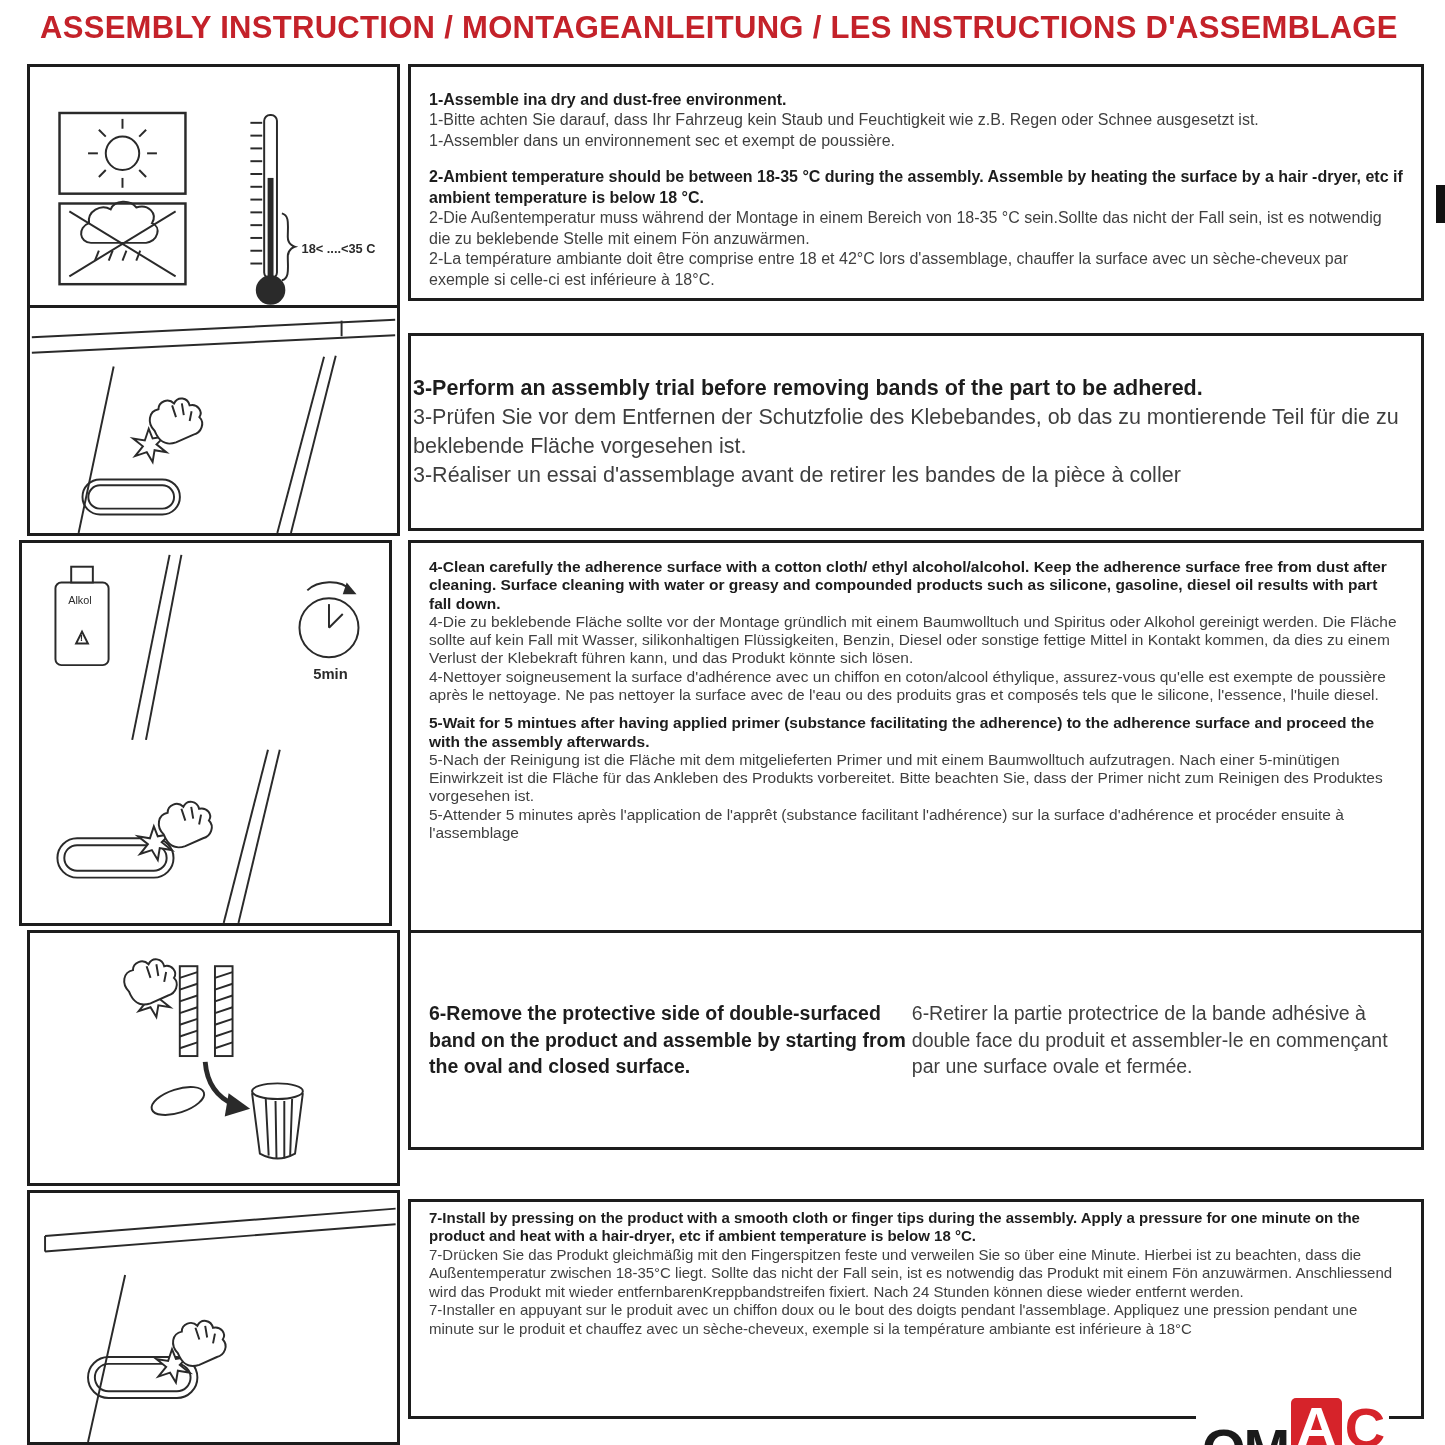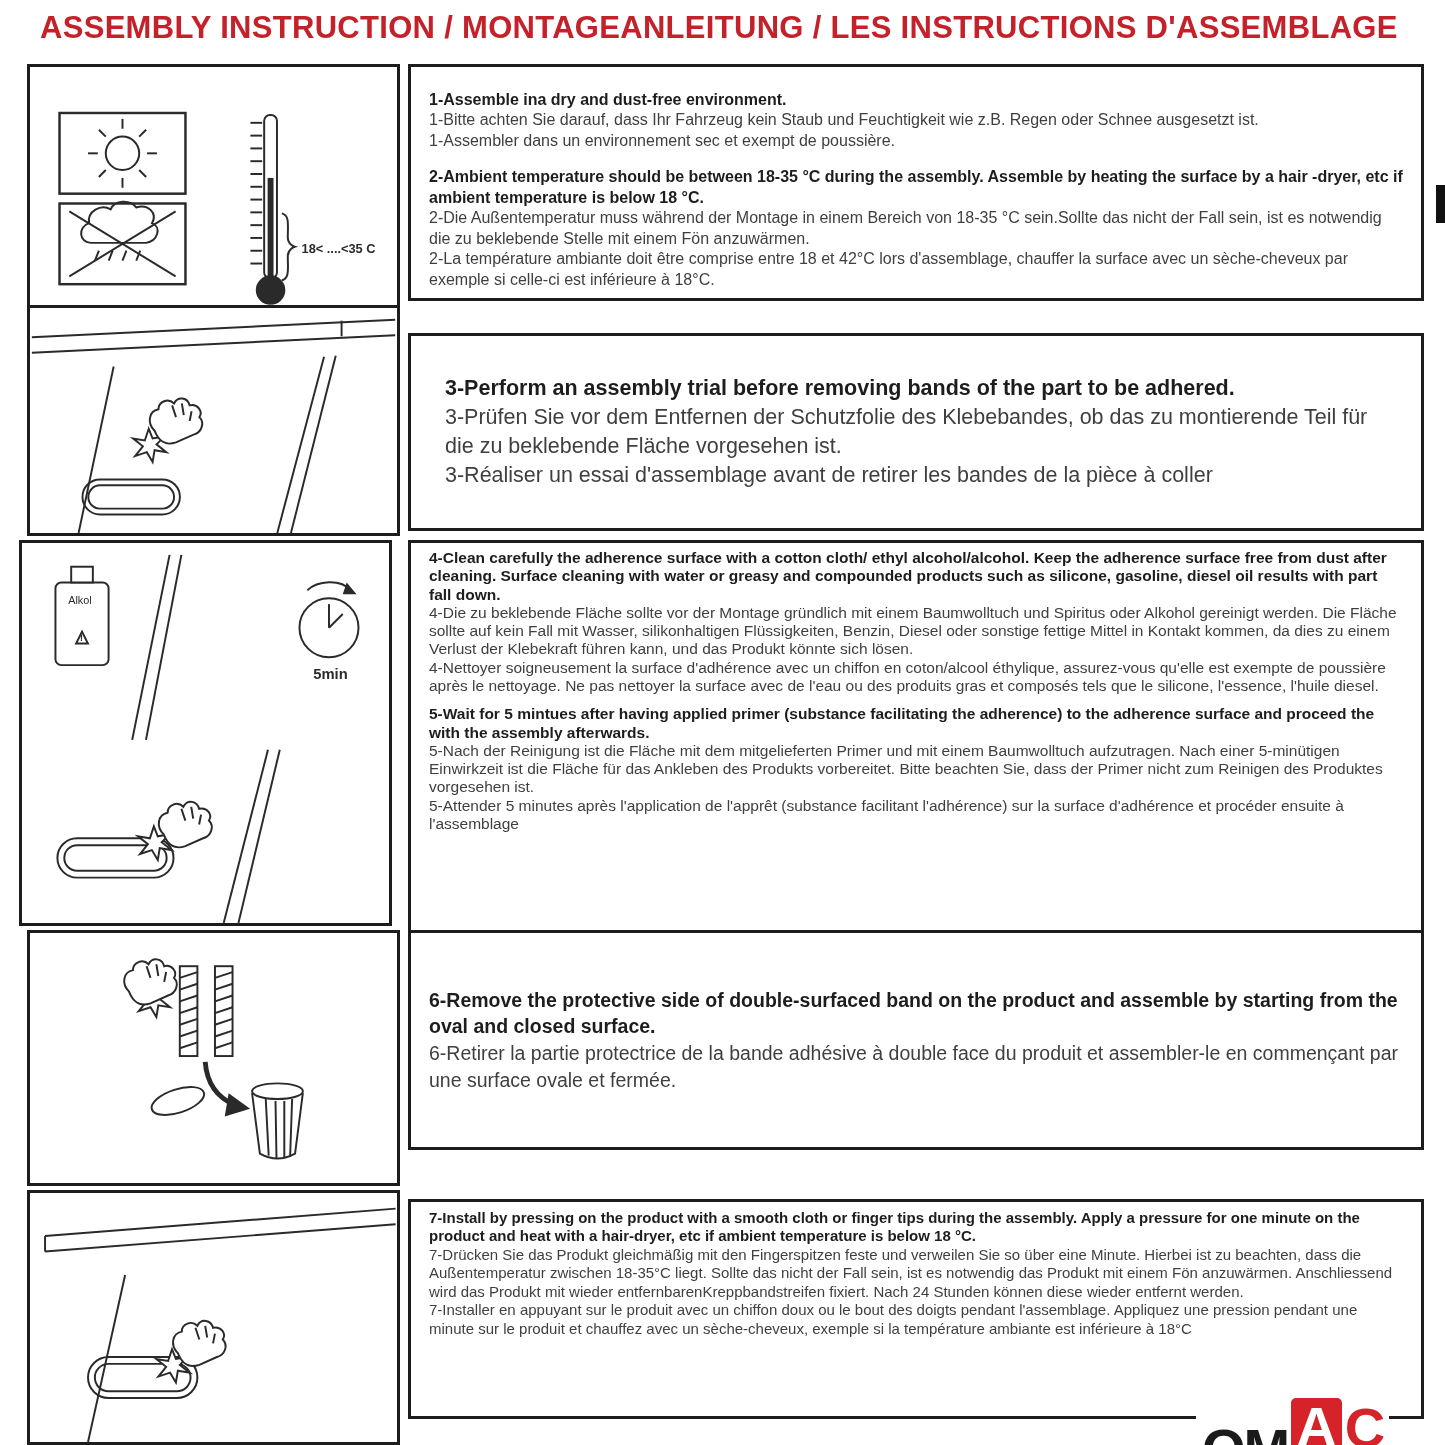--- a/index.html
+++ b/index.html
@@ -10,25 +10,25 @@
   .img-box svg { width:100%; height:100%; display:block; }
   .text-box p { margin:0; }
   .text-box .b { font-weight:bold; color:#1d1d1d; }
   .text-box { color:#3f3f3f; overflow:hidden; }
   .sp { height:16px; }
   .sp3 { height:10px; }
 
   .r1i { left:27px; top:64px;  width:373px; height:280px; }
   .r1t { left:408px; top:64px; width:1016px; height:237px; padding:23px 18px; font-size:16px; line-height:1.28; }
   .r2i { left:27px; top:305px; width:373px; height:231px; }
-  .r2t { left:408px; top:333px; width:1016px; height:198px; padding:0 34px; font-size:21.5px; line-height:1.36; display:flex; flex-direction:column; justify-content:center; }
+  .r2t { left:408px; top:333px; width:1016px; height:198px; padding:0 2px; font-size:21.5px; line-height:1.36; display:flex; flex-direction:column; justify-content:center; }
   .r3i { left:19px; top:540px; width:373px; height:386px; }
-  .r3t { left:408px; top:540px; width:1016px; height:408px; padding:6px 18px; font-size:15.5px; line-height:1.18; }
+  .r3t { left:408px; top:540px; width:1016px; height:408px; padding:15px 18px; font-size:15.5px; line-height:1.18; }
   .r4i { left:27px; top:930px; width:373px; height:256px; }
-  .r4t { left:408px; top:930px; width:1016px; height:220px; padding:0 18px; font-size:19.5px; line-height:1.36; display:flex; flex-direction:column; justify-content:center;align-items:center; }
+  .r4t { left:408px; top:930px; width:1016px; height:220px; padding:0 18px; font-size:19.5px; line-height:1.36; display:flex; flex-direction:row; justify-content:center;align-items:center; }
   .r5i { left:27px; top:1190px; width:373px; height:255px; }
   .r5t { left:408px; top:1199px; width:1016px; height:220px; padding:7px 18px; font-size:15px; line-height:1.23; }
 
   .edge-mark { position:absolute; right:0; top:185px; width:9px; height:38px; background:#111; }
 
   .logo { position:absolute; left:1196px; top:1376px; display:flex; align-items:center; background:#fff; padding:2px 6px; z-index:5; }
   .logo .lt { font-size:56px; line-height:1; font-weight:bold; letter-spacing:-2px; }
   .logo .om { color:#1a1a1a;margin-top:43px; }
   .logo .abox { background:#d6232a; color:#fff; border-radius:5px; margin:0 3px; padding:0 5px 2px 5px; font-size:56px; line-height:1.02; font-weight:bold; }
   .logo .c { color:#d6232a; }

